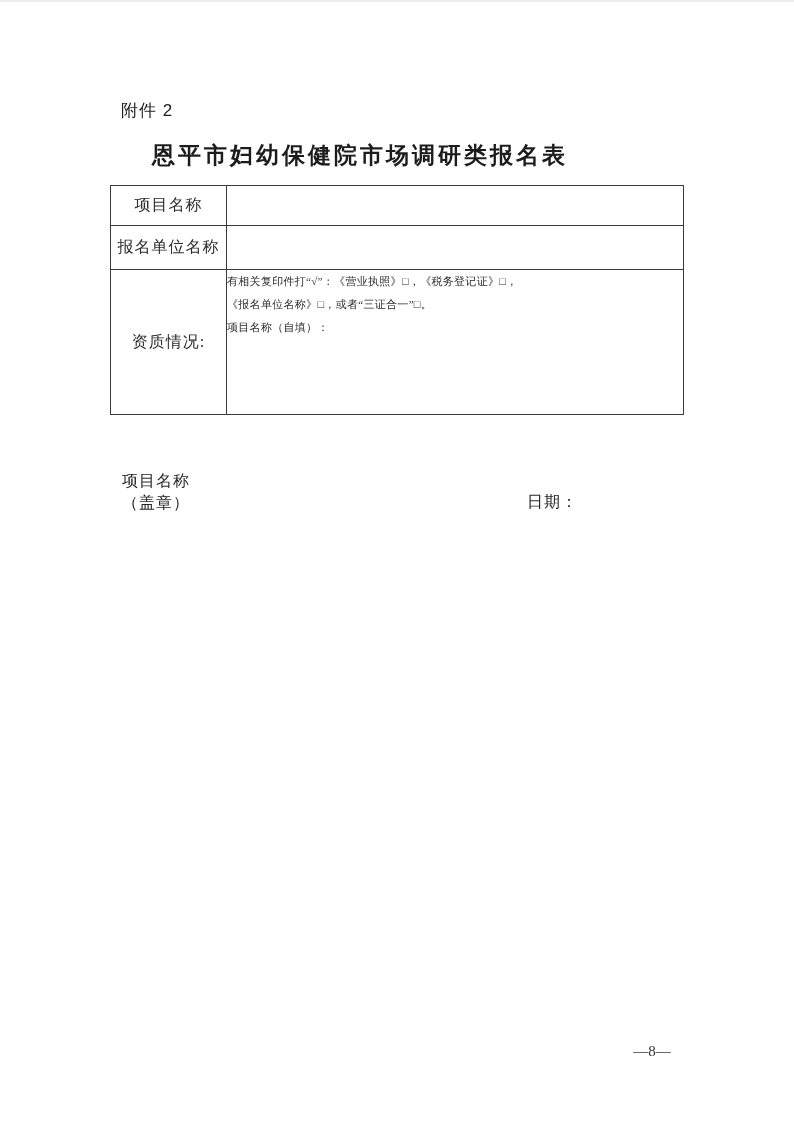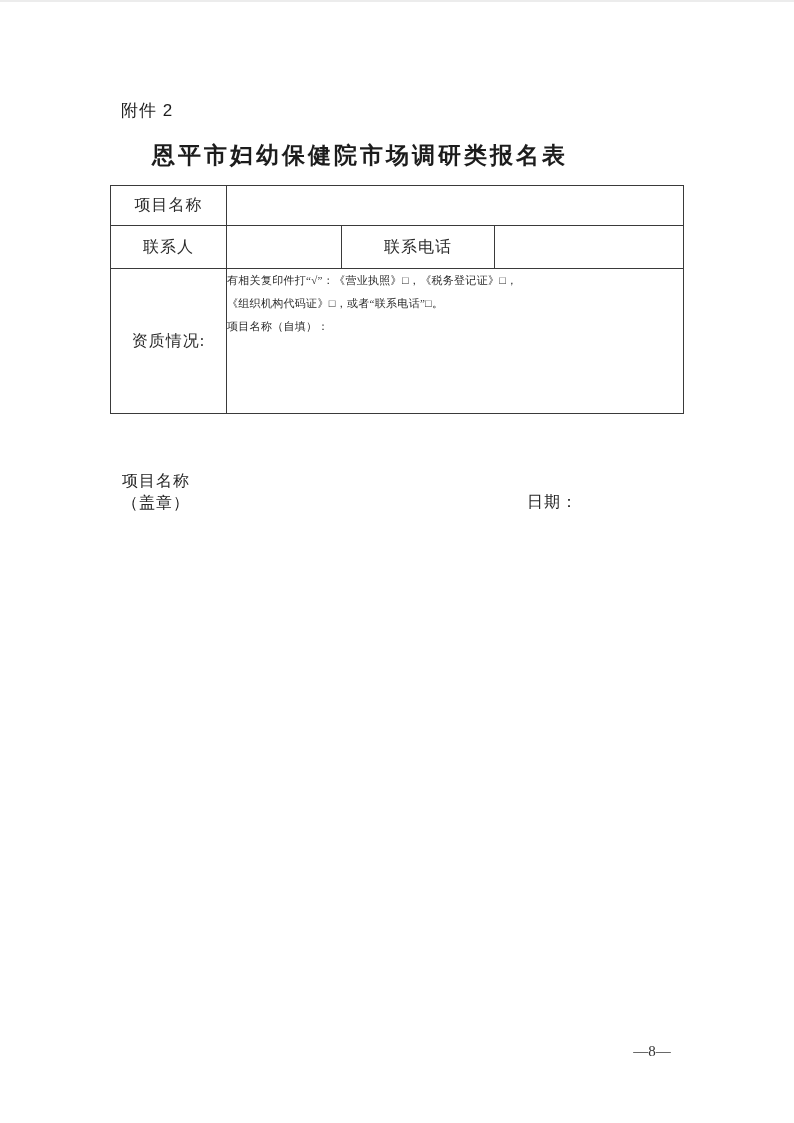--- a/index.html
+++ b/index.html
@@ -123,31 +123,29 @@
       <col style="width:116px">
       <col style="width:115px">
       <col style="width:153px">
       <col style="width:189px">
     </colgroup>
     <tbody>
       <tr class="r1">
         <td class="label-cell">项目名称</td>
         <td class="value-cell" colspan="3"></td>
       </tr>
-      <tr class="r3">
-        <td class="label-cell">联系人</td>
-        <td class="value-cell"></td>
-        <td class="label-cell">联系电话</td>
-        <td class="value-cell"></td>
+      <tr class="r2">
+        <td class="label-cell">报名单位名称</td>
+        <td class="value-cell" colspan="3"></td>
       </tr>
       <tr class="r4">
         <td class="label-cell">资质情况:</td>
         <td class="qual-cell" colspan="3">
           <div class="qual-line">有相关复印件打“√”：《营业执照》□，《税务登记证》□，</div>
-          <div class="qual-line">《组织机构代码证》□，或者“联系电话”□。</div>
+          <div class="qual-line">《报名单位名称》□，或者“三证合一”□。</div>
           <div class="qual-line">项目名称（自填）：</div>
           <div class="qual-blank"></div>
         </td>
       </tr>
     </tbody>
   </table>
 
   <div class="sig-block">
     <div>项目名称</div>
     <div>（盖章）</div>

